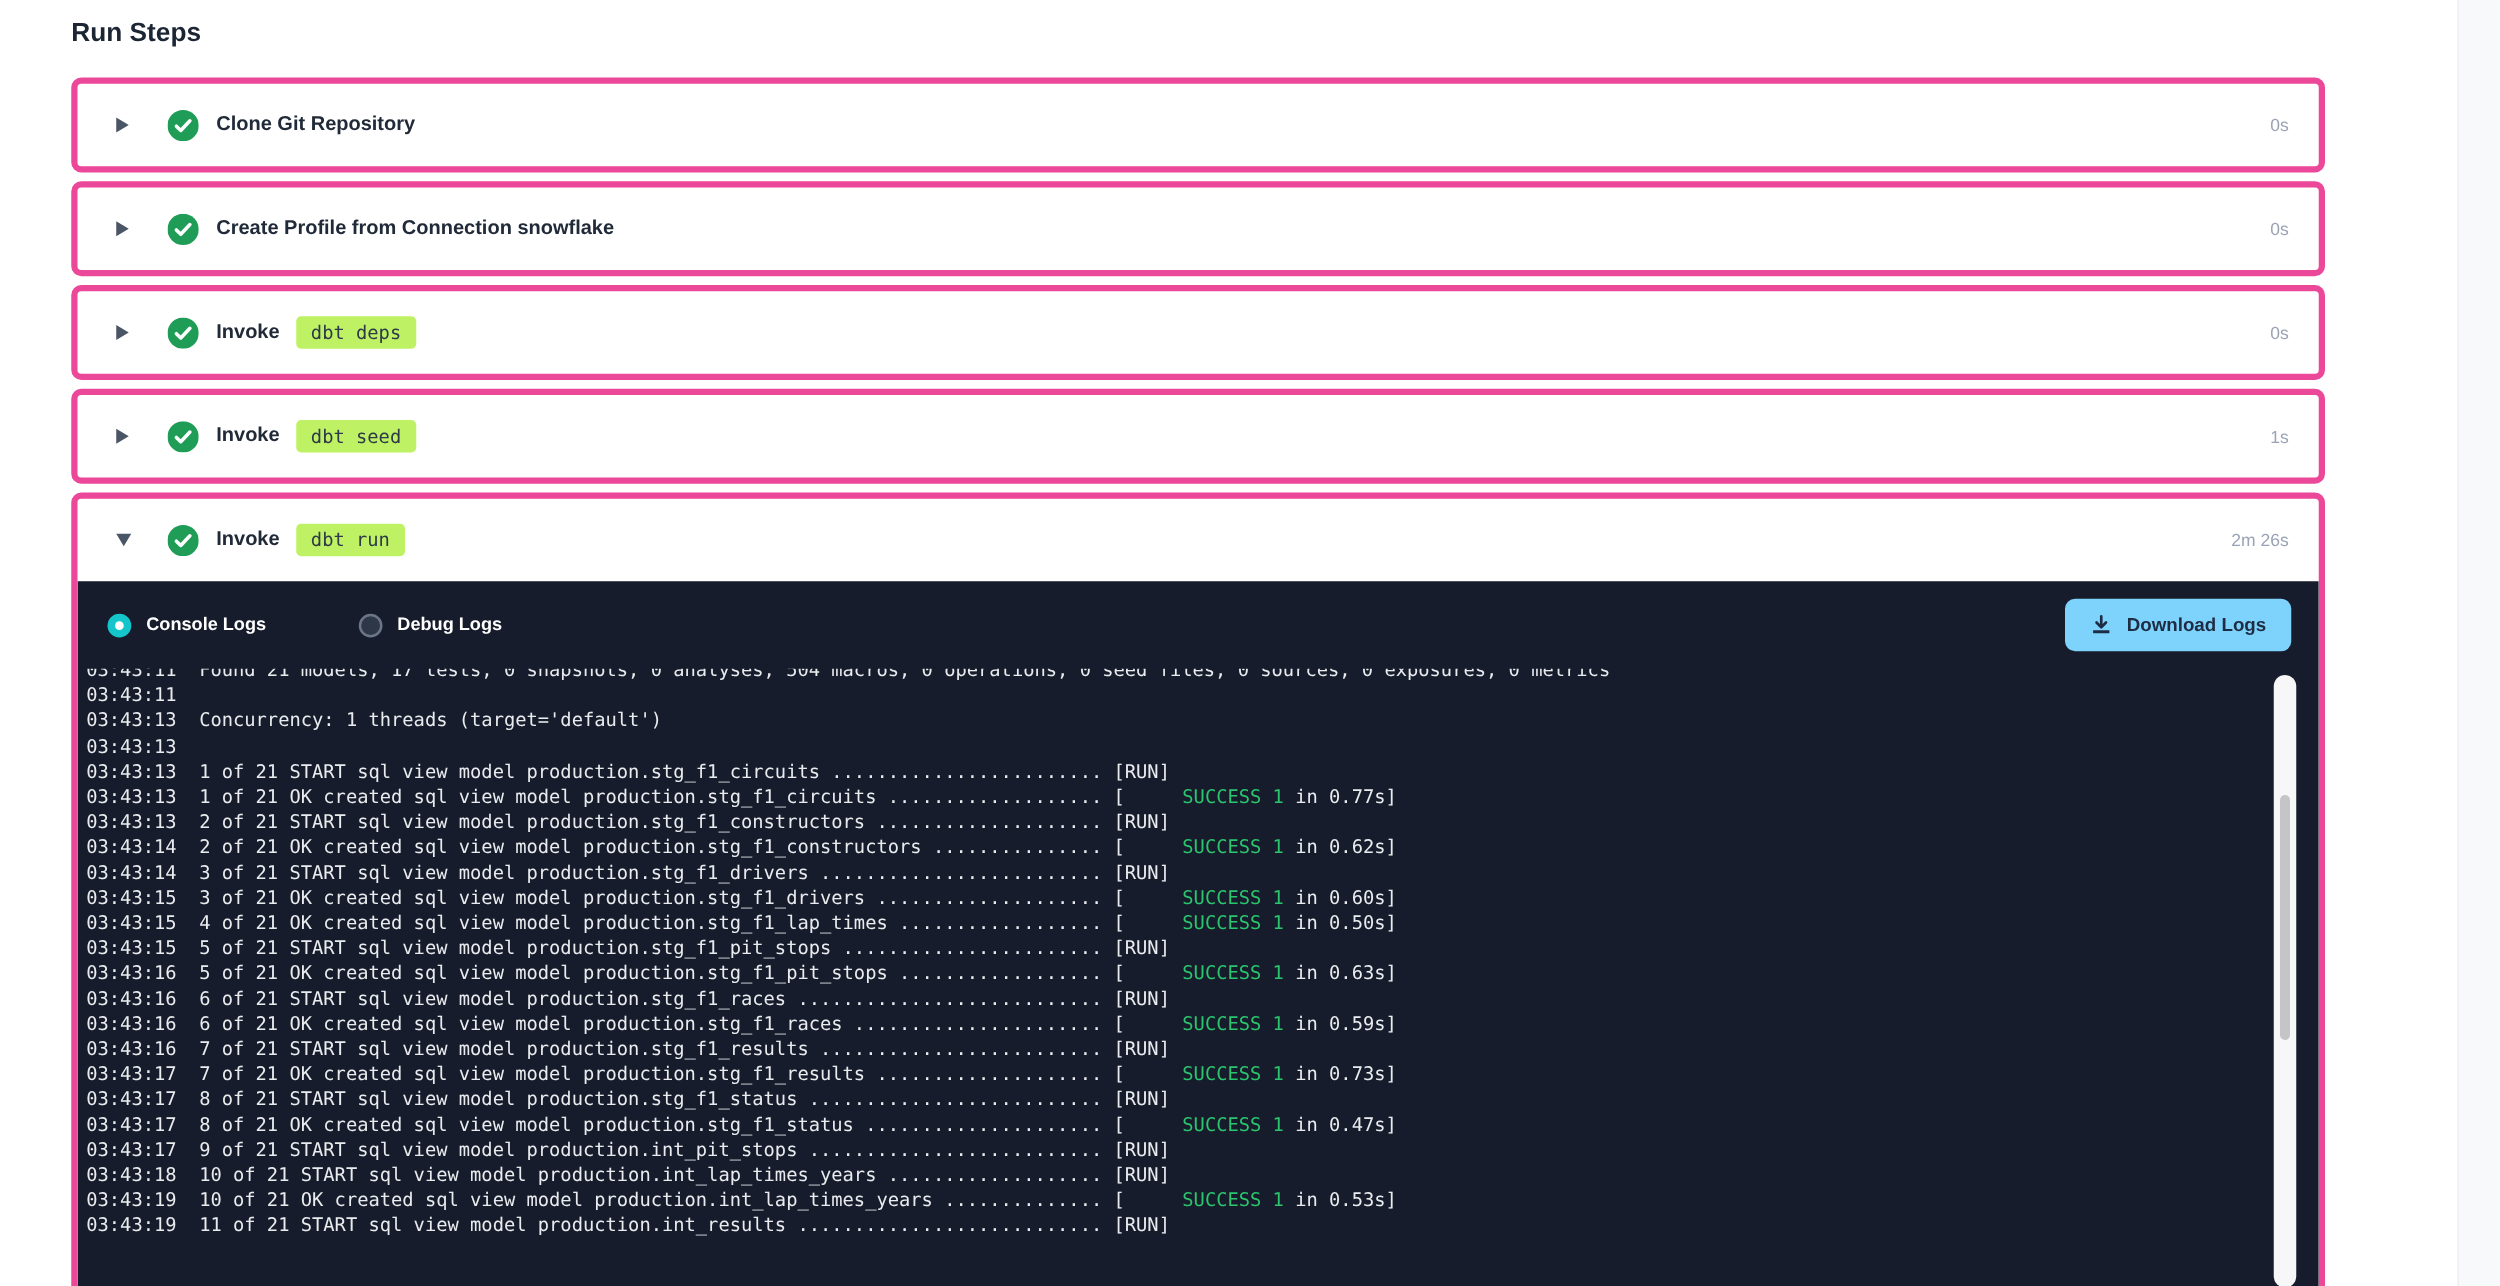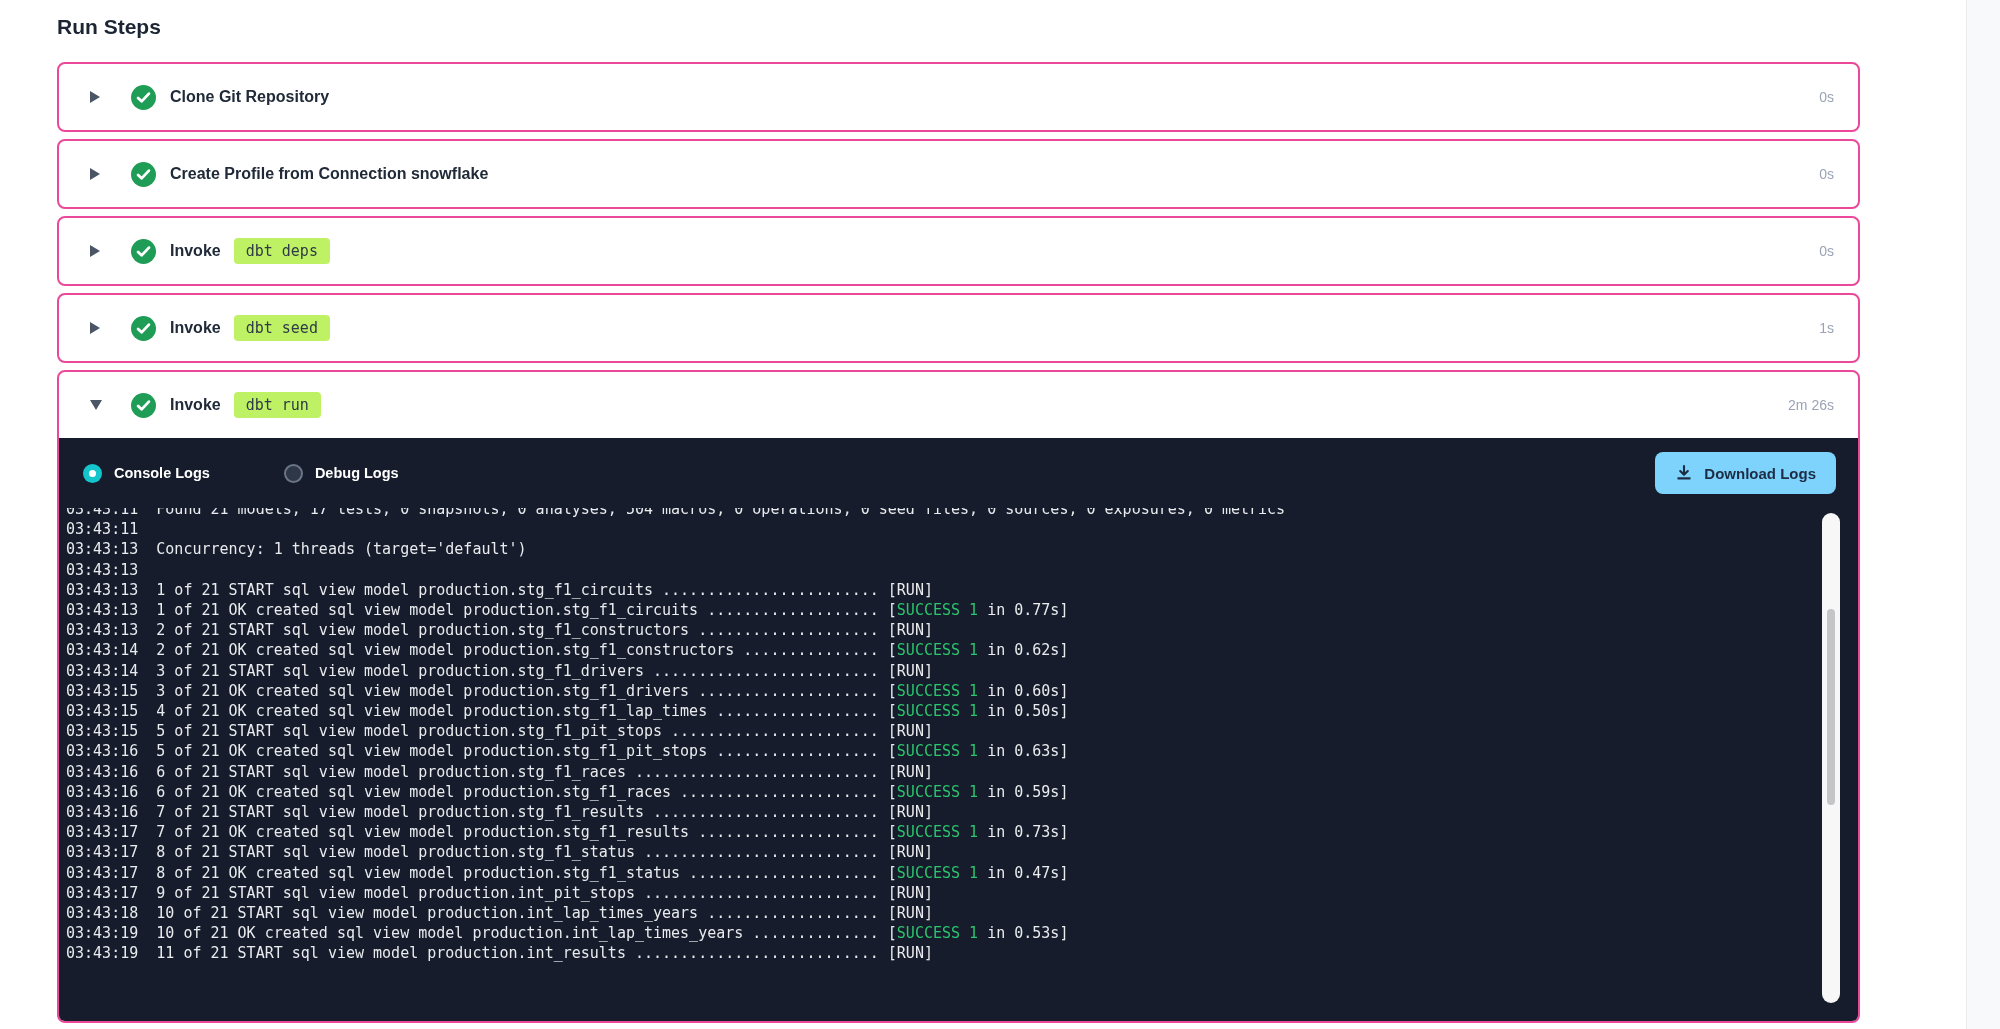--- a/index.html
+++ b/index.html
@@ -16,21 +16,21 @@
   }
   .content {
     position: absolute; left: 57px; top: 0; width: 1803px;
   }
   .page-title {
     margin-top: 13px; margin-bottom: 21px;
     font-size: 21px; font-weight: 700; color: #1b2533; line-height: 28px;
   }
   .step-card {
     background: #fff;
-    border: 2px solid #ec4899;
+    border: 5px solid #ec4899;
     border-radius: 8px;
     margin-bottom: 7px;
     overflow: hidden;
   }
   .step-row {
     height: 66px;
     display: flex; align-items: center;
     padding: 0 24px 0 31px;
     cursor: pointer;
   }
@@ -96,21 +96,21 @@
   .log-area {
     height: 513px;
     overflow: hidden;
     padding-left: 7px;
     font-family: "DejaVu Sans Mono", monospace;
     font-size: 15px; line-height: 20.2px;
     color: #e9ebee;
   }
   .log-line { white-space: pre; }
   .log-line:first-child { margin-top: -9px; }
-  .log-line .ok { color: #2bc56d; }
+  .log-line .ok { color: #2bc56d; margin-left: 46px; }
 
   .scroll-track {
     position: absolute; right: 18px; top: 75px;
     width: 18px; height: 490px;
     background: #f7f7f8; border-radius: 9px;
   }
   .scroll-thumb {
     position: absolute; left: 5px; top: 96px;
     width: 8px; height: 196px;
     background: #c5c5c8; border-radius: 4px;

